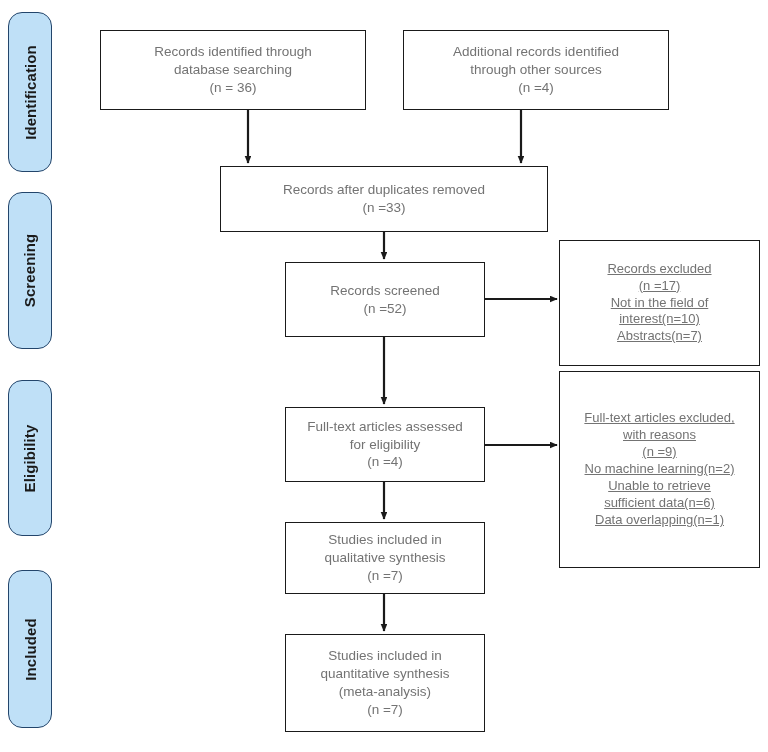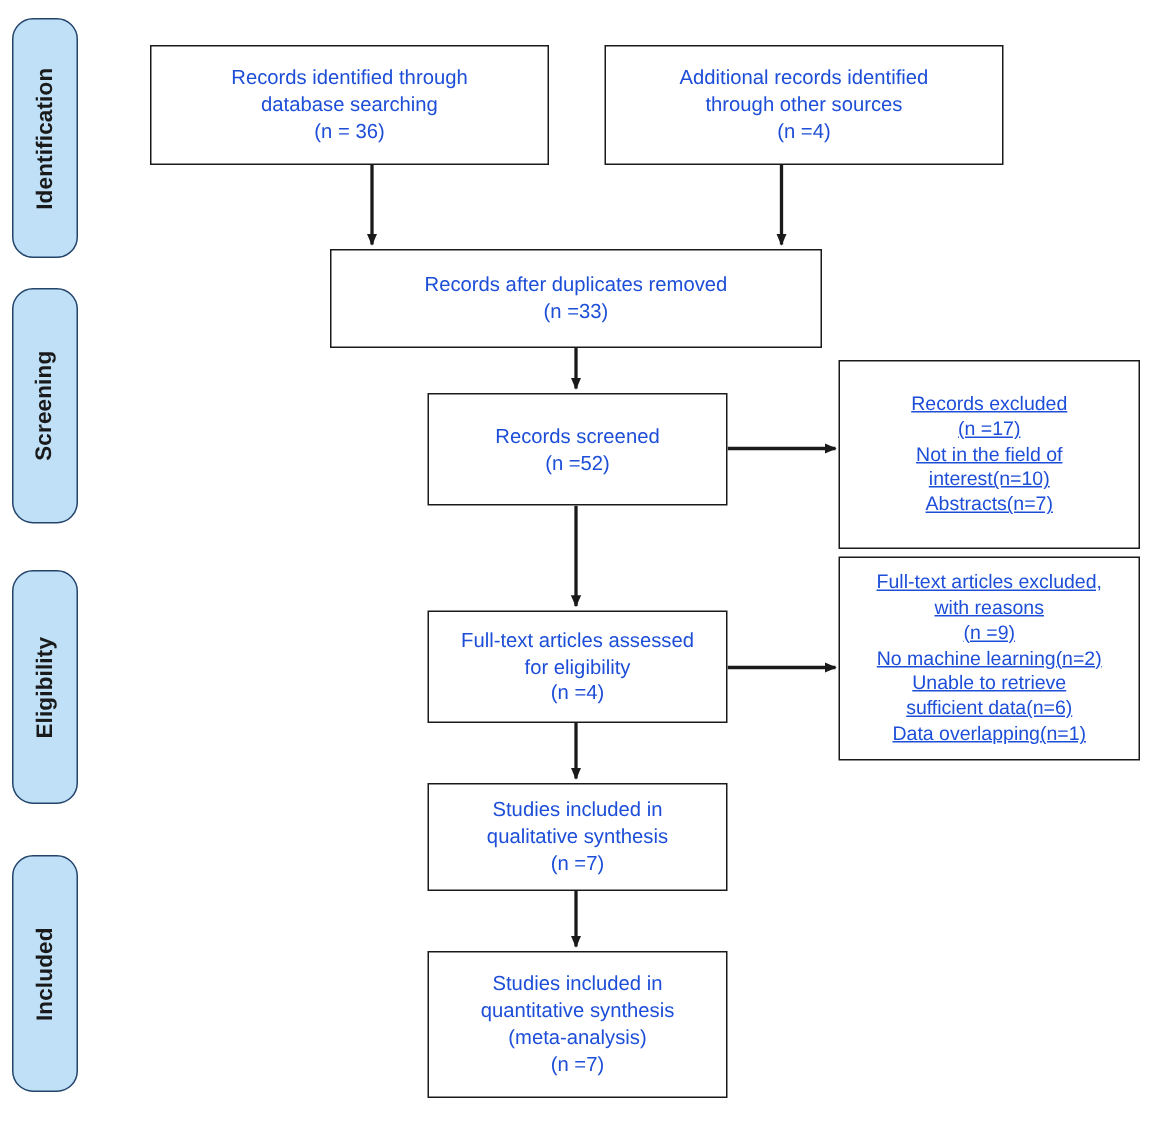--- a/index.html
+++ b/index.html
@@ -53,21 +53,21 @@
     background: #ffffff;
     border: 1.6px solid #1a1a1a;
     display: flex;
     align-items: center;
     justify-content: center;
     text-align: center;
   }
   .node-text {
     font-size: 13.5px;
     line-height: 1.32;
-    color: #1d4ed8;
+    color: #737373;
     padding: 2px 6px;
     white-space: pre-line;
   }
   .node-text.small {
     font-size: 13px;
     line-height: 1.3;
     text-decoration: underline;
   }
 </style>
 </head>
@@ -144,21 +144,21 @@
 interest(n=10)
 Abstracts(n=7)</div>
   </div>
 
   <div class="node" style="left:285px; top:407px; width:200px; height:75px;">
     <div class="node-text">Full-text articles assessed
 for eligibility
 (n =4)</div>
   </div>
 
-  <div class="node" style="left:559px; top:371px; width:201px; height:136px;">
+  <div class="node" style="left:559px; top:371px; width:201px; height:197px;">
     <div class="node-text small">Full-text articles excluded,
 with reasons
 (n =9)
 No machine learning(n=2)
 Unable to retrieve
 sufficient data(n=6)
 Data overlapping(n=1)</div>
   </div>
 
   <div class="node" style="left:285px; top:522px; width:200px; height:72px;">

